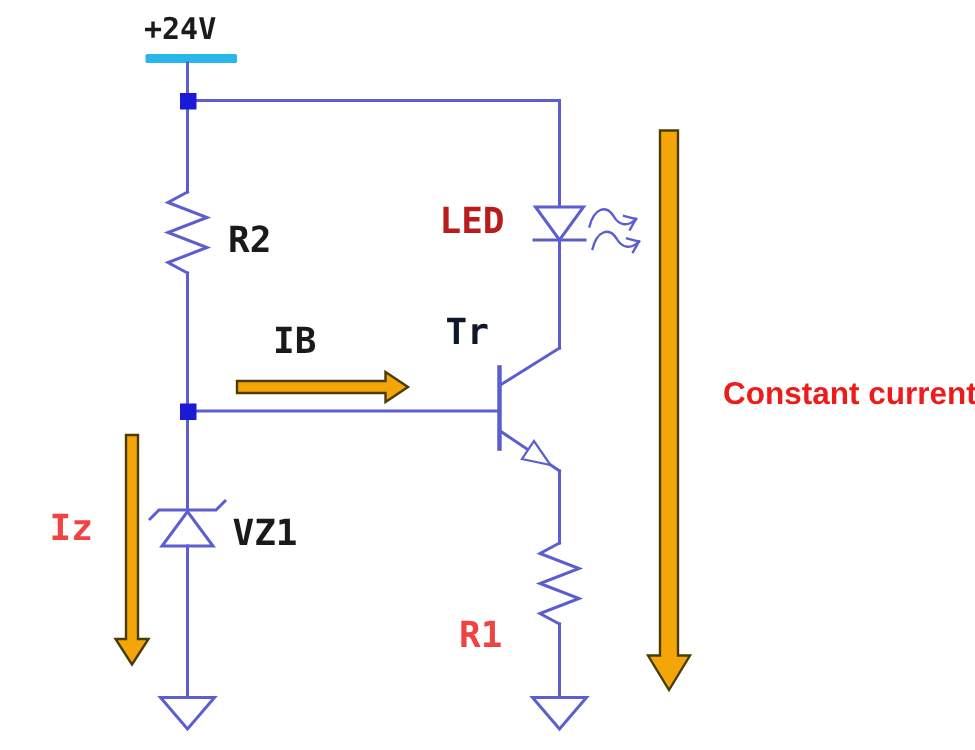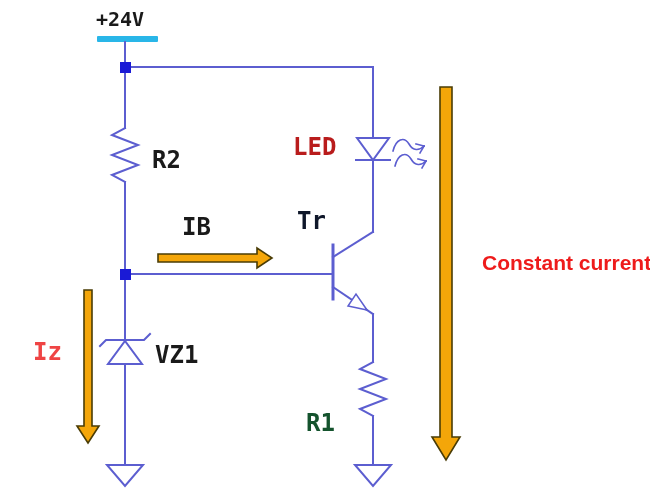--- a/index.html
+++ b/index.html
@@ -114,16 +114,16 @@
   <span class="lbl pos-led" style="color: #b91c1c;">LED</span>
 
   <span class="lbl pos-tr" style="color: #0f172a;">Tr</span>
 
   <span class="lbl pos-ib" style="color: rgb(26, 26, 26);">IB</span>
 
   <span class="lbl pos-iz" style="color: #ef4444;">Iz</span>
 
   <span class="lbl pos-vz1" style="color: rgb(26, 26, 26);">VZ1</span>
 
-  <span class="lbl pos-r1" style="color: #14532d;">R1</span>
+  <span class="lbl pos-r1" style="color: #ef4444;">R1</span>
 
   <span class="lbl annotation pos-const" style="color: rgb(238, 27, 27);">Constant current</span>
 </div>
 
 </body></html>

